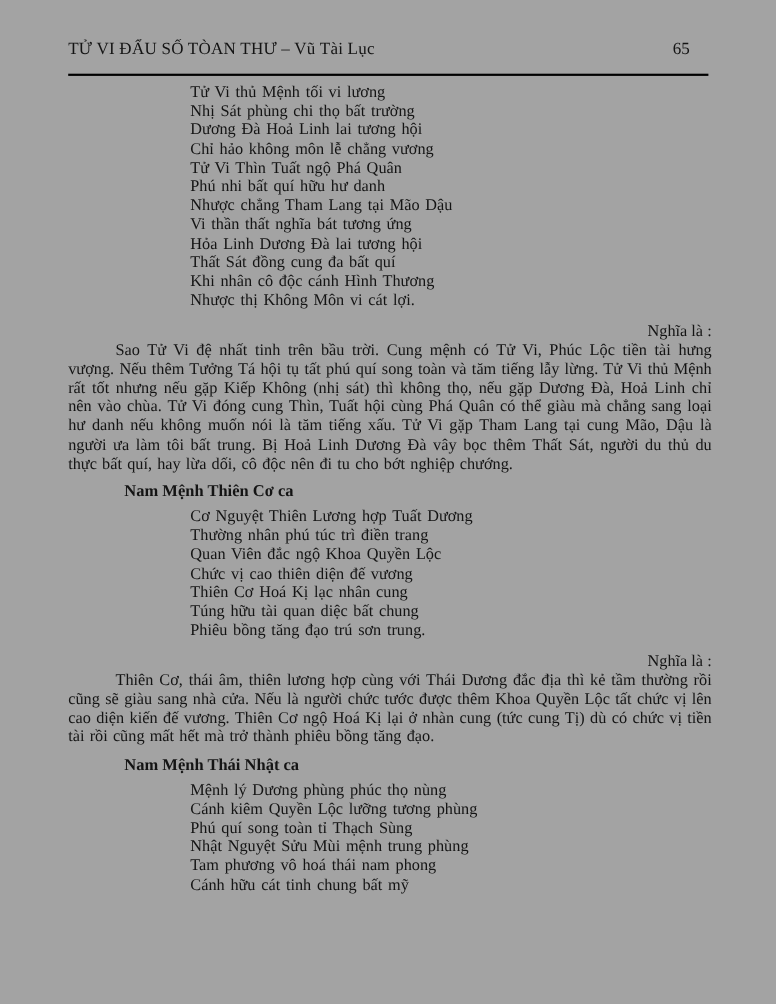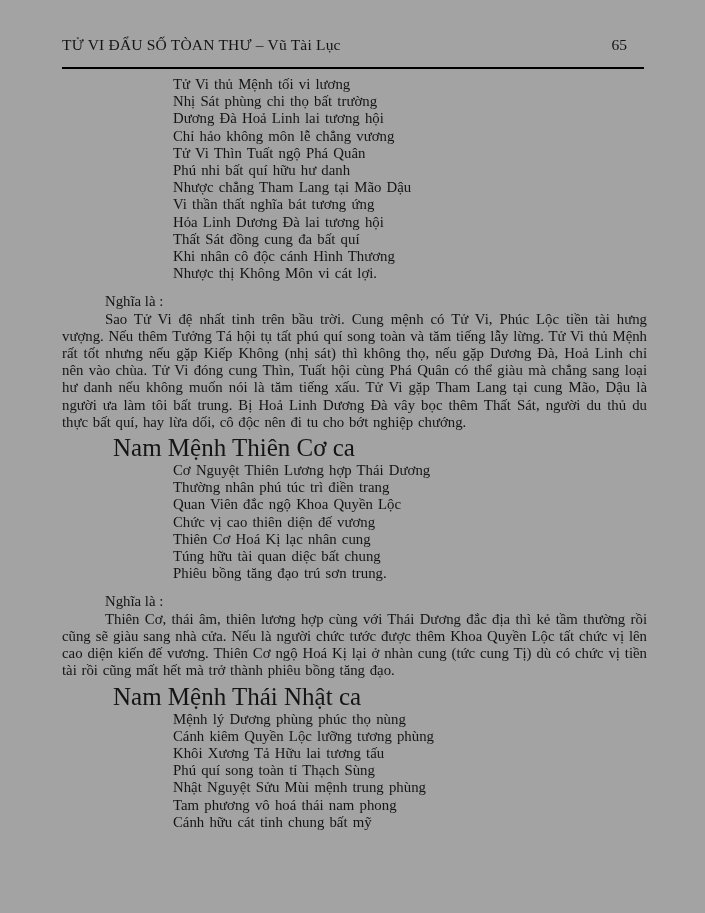--- a/index.html
+++ b/index.html
@@ -30,30 +30,30 @@
     margin: 13px 3px 0 0;
     height: 0;
   }
   .content {
     font-size: 14.8px;
     line-height: 17.2px;
     margin-top: 7px;
   }
   .verse { margin-left: 111px; }
   .verse div { white-space: nowrap; word-spacing: 1.5px; }
-  .meaning-label { margin-left: 43px; margin-top: 11px; }
+  .meaning-label { margin-left: 43px; margin-top: 11px; text-align: right; }
   .para {
     text-align: justify;
     text-indent: 43px;
     margin: 0;
     word-spacing: 1px;
   }
   .section-heading {
-    font-weight: normal;
-    font-size: 25px;
+    font-weight: bold;
+    font-size: 15px;
     line-height: 23px;
     margin: 5px 0 3px 51px;
   }
 </style>
 </head>
 <body>
 
 <div class="page">
 
   <div class="page-header">
@@ -80,39 +80,38 @@
       <div>Nhược thị Không Môn vi cát lợi.</div>
     </div>
 
     <div class="meaning-label">Nghĩa là :</div>
 
     <p class="para">Sao Tử Vi đệ nhất tinh trên bầu trời. Cung mệnh có Tử Vi, Phúc Lộc tiền tài hưng vượng. Nếu thêm Tưởng Tá hội tụ tất phú quí song toàn và tăm tiếng lẫy lừng. Tử Vi thủ Mệnh rất tốt nhưng nếu gặp Kiếp Không (nhị sát) thì không thọ, nếu gặp Dương Đà, Hoả Linh chỉ nên vào chùa. Tử Vi đóng cung Thìn, Tuất hội cùng Phá Quân có thể giàu mà chẳng sang loại hư danh nếu không muốn nói là tăm tiếng xấu. Tử Vi gặp Tham Lang tại cung Mão, Dậu là người ưa làm tôi bất trung. Bị Hoả Linh Dương Đà vây bọc thêm Thất Sát, người du thủ du thực bất quí, hay lừa dối, cô độc nên đi tu cho bớt nghiệp chướng.</p>
 
     <div class="section-heading">Nam Mệnh Thiên Cơ ca</div>
 
     <div class="verse">
-      <div>Cơ Nguyệt Thiên Lương hợp Thái Dương</div>
+      <div>Cơ Nguyệt Thiên Lương hợp Tuất Dương</div>
       <div>Thường nhân phú túc trì điền trang</div>
       <div>Quan Viên đắc ngộ Khoa Quyền Lộc</div>
       <div>Chức vị cao thiên diện đế vương</div>
       <div>Thiên Cơ Hoá Kị lạc nhân cung</div>
       <div>Túng hữu tài quan diệc bất chung</div>
       <div>Phiêu bồng tăng đạo trú sơn trung.</div>
     </div>
 
     <div class="meaning-label">Nghĩa là :</div>
 
     <p class="para">Thiên Cơ, thái âm, thiên lương hợp cùng với Thái Dương đắc địa thì kẻ tầm thường rồi cũng sẽ giàu sang nhà cửa. Nếu là người chức tước được thêm Khoa Quyền Lộc tất chức vị lên cao diện kiến đế vương. Thiên Cơ ngộ Hoá Kị lại ở nhàn cung (tức cung Tị) dù có chức vị tiền tài rồi cũng mất hết mà trở thành phiêu bồng tăng đạo.</p>
 
     <div class="section-heading">Nam Mệnh Thái Nhật ca</div>
 
     <div class="verse">
       <div>Mệnh lý Dương phùng phúc thọ nùng</div>
       <div>Cánh kiêm Quyền Lộc lưỡng tương phùng</div>
-      <div>Khôi Xương Tả Hữu lai tương tấu</div>
       <div>Phú quí song toàn tỉ Thạch Sùng</div>
       <div>Nhật Nguyệt Sửu Mùi mệnh trung phùng</div>
       <div>Tam phương vô hoá thái nam phong</div>
       <div>Cánh hữu cát tinh chung bất mỹ</div>
     </div>
 
   </div>
 </div>
 
 </body></html>

